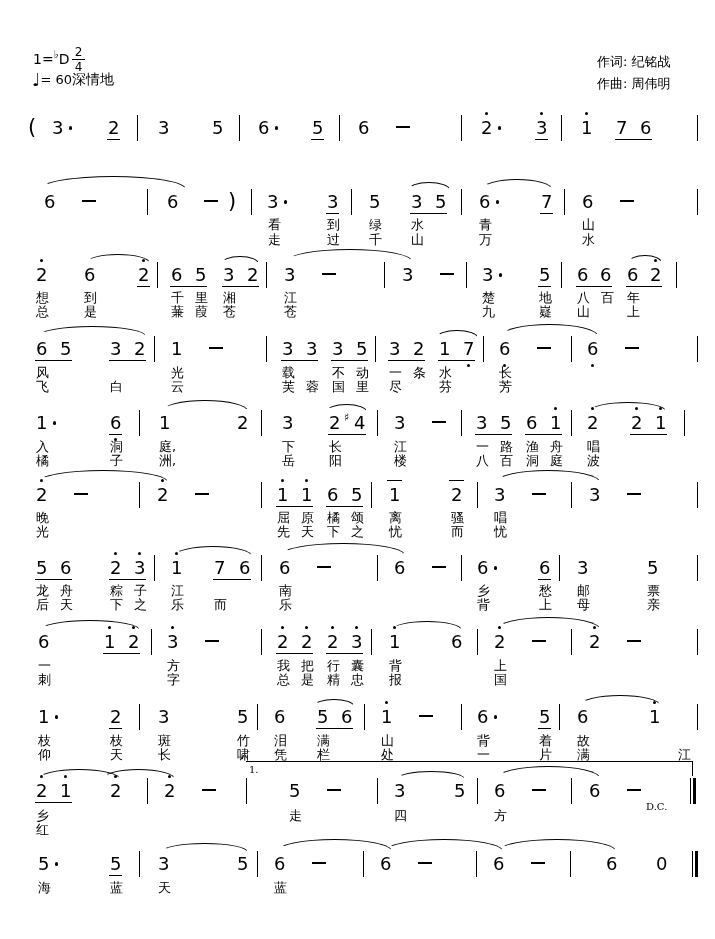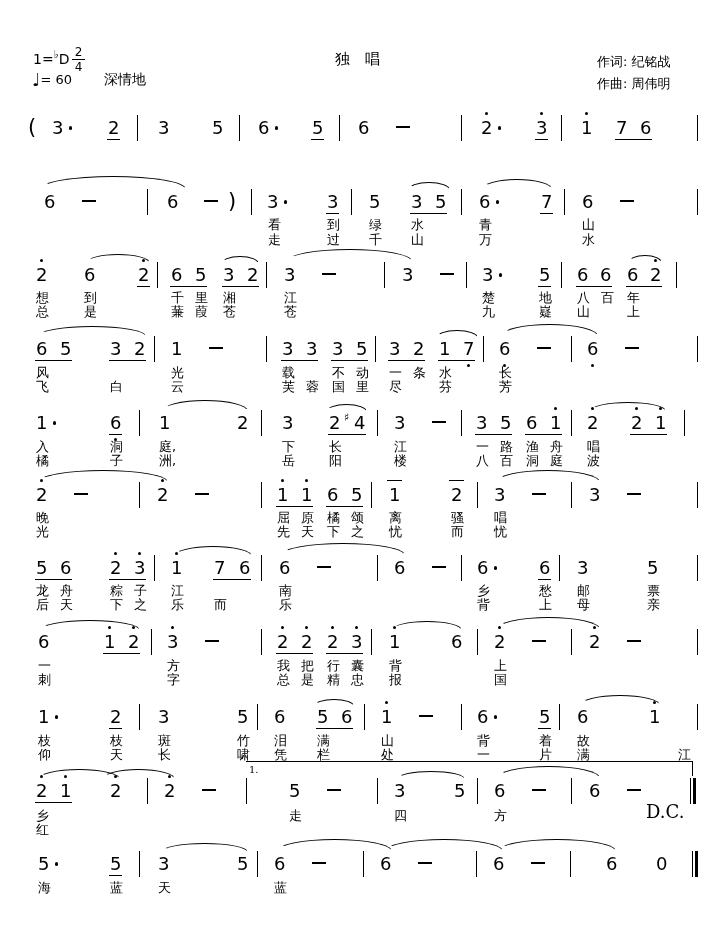--- a/index.html
+++ b/index.html
@@ -11,61 +11,60 @@
   .credit{position:absolute;left:597px;font-size:13px;white-space:nowrap;}
   .credit.c1{top:53px;} .credit.c2{top:75px;}
   .keysig{position:absolute;left:33px;top:46px;font-size:14px;}
   .keysig .flat{font-size:11px;vertical-align:6px;}
   .frac{display:inline-block;vertical-align:-7px;margin-left:2px;text-align:center;
         font-size:12px;line-height:1;}
   .frac .ft{display:block;border-bottom:1px solid #000;padding:0 3px 1px;}
   .frac .fb{display:block;padding-top:1px;}
   .tempo{position:absolute;left:32px;top:69px;font-size:13px;}
   .tempo .tn{font-size:18px;vertical-align:-2px;}
-  .tempo .expr{margin-left:32px;font-size:14px;}
+  .tempo .expr{margin-left:0;font-size:14px;}
 
   
   .note{position:absolute;font-size:18px;line-height:20px;font-family:"DejaVu Sans",sans-serif;}
   .note i{font-style:normal;}
   .note .ul{position:absolute;left:-1px;bottom:-2px;height:1.3px;background:#000;display:block;}
   .note .hd{position:absolute;left:4px;top:-6px;width:3px;height:3px;border-radius:50%;background:#000;}
   .note .ld{position:absolute;left:4px;bottom:-8px;width:3px;height:3px;border-radius:50%;background:#000;}
   .note .dd{position:absolute;right:-9px;top:8px;width:3.5px;height:3.5px;border-radius:50%;background:#000;}
   .note .ov{position:absolute;left:-2px;top:-5px;width:15px;height:1.3px;background:#000;}
   .note .acc{position:absolute;left:-10px;top:-5px;font-size:11px;}
   .bar{position:absolute;width:1.2px;height:26px;background:#000;}
   .fbar{position:absolute;width:6px;height:26px;border-left:1.2px solid #000;
         border-right:3.5px solid #000;box-sizing:border-box;}
   .dash{position:absolute;width:14px;height:2px;background:#000;}
   .paren{position:absolute;font-size:21px;line-height:22px;}
   .slur{position:absolute;border:1.2px solid transparent;border-top-color:#000;
         border-radius:50% 50% 0 0 / 100% 100% 0 0;box-sizing:border-box;}
   .lyr{position:absolute;font-size:13px;line-height:14px;white-space:nowrap;}
   .volta{position:absolute;border-top:1.2px solid #000;border-right:1.2px solid #000;height:14px;}
   .vlabel{position:absolute;font-size:10px;font-family:"DejaVu Serif",serif;}
-  .mark{position:absolute;font-size:18px;font-family:"DejaVu Serif",serif;}
+  .mark{position:absolute;font-size:10px;font-family:"DejaVu Serif",serif;}
 
   
   .wm{position:absolute;left:482px;top:860px;width:233px;height:79px;}
   .wm-icon{position:absolute;left:0;top:4px;width:70px;height:72px;background:#fff;
            border:2px solid #c6c6c6;border-radius:14px;box-sizing:border-box;overflow:hidden;}
   .wm-keys{position:absolute;left:5px;top:0;right:5px;bottom:0;display:flex;}
   .wm-wk{flex:1;border-right:1.5px solid #8a8a8a;}
   .wm-wk:last-child{border-right:none;}
   .wm-bk{position:absolute;top:-2px;width:11px;height:46px;background:#2b2622;border-radius:0 0 2px 2px;}
   .wm-bk.b1{left:10px;} .wm-bk.b2{left:27px;} .wm-bk.b3{left:44px;}
   .wm-title{position:absolute;left:73px;top:-2px;font-size:38px;font-weight:bold;
             letter-spacing:1px;color:#131313;line-height:1.15;white-space:nowrap;}
   .wm-url{position:absolute;left:76px;top:46px;font-size:22px;color:#131313;white-space:nowrap;}
 </style>
 </head>
 <body>
 
 <div class="sheet">
-  <div class="subtitle">独　唱</div>
   <div class="credit c1">作词: 纪铭战</div>
   <div class="credit c2">作曲: 周伟明</div>
 
   <div class="keysig"><span>1=</span><sup class="flat">♭</sup><span>D</span><span class="frac"><span class="ft">2</span><span class="fb">4</span></span></div>
 
   <div class="tempo"><span class="tn">♩</span><span>= 60</span><span class="expr">深情地</span></div>
 
   <div id="score">
       <div class="paren" style="left: 28px; top: 116px;">(</div>
       <div class="note" style="left: 52px; top: 118px;">3<i class="dd"></i></div>

